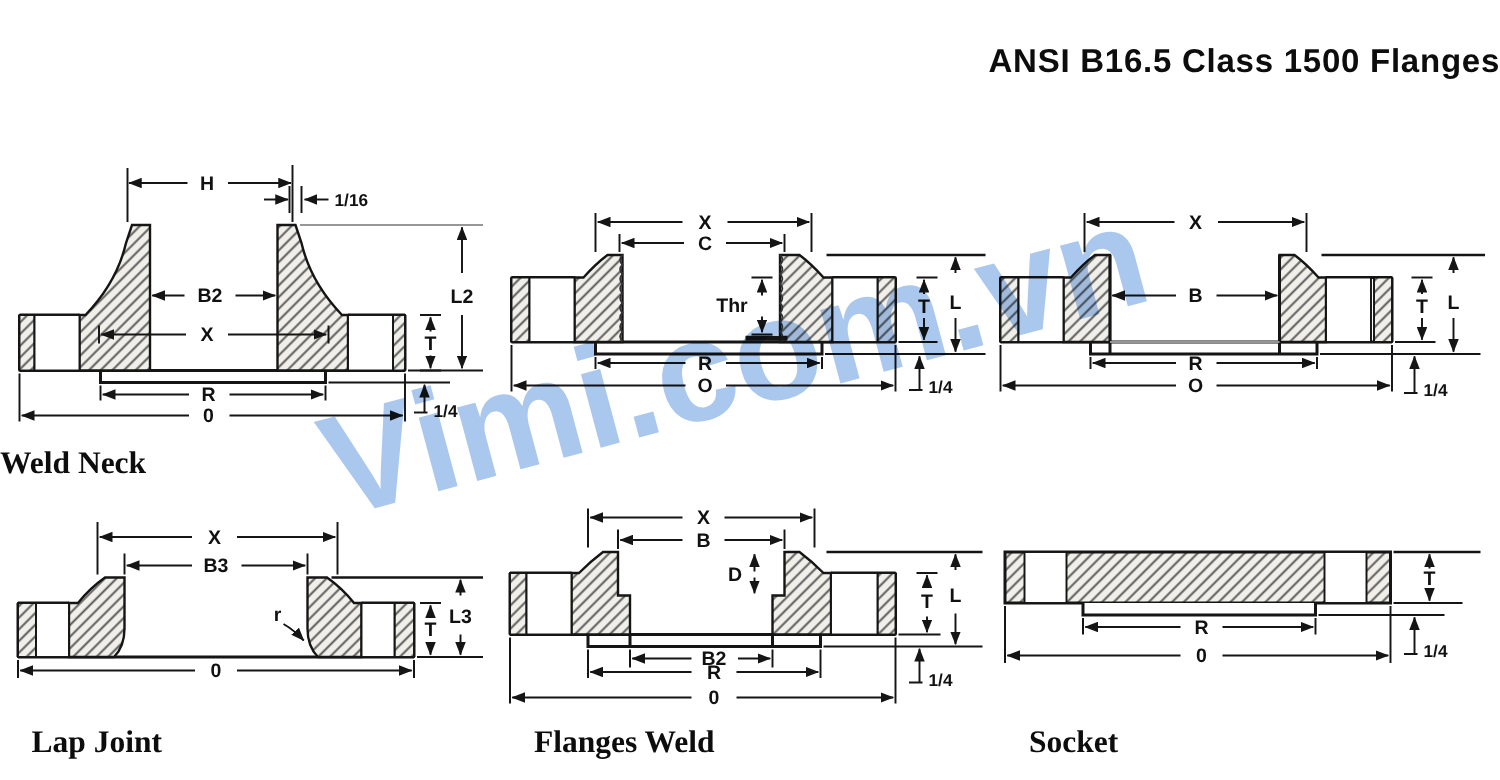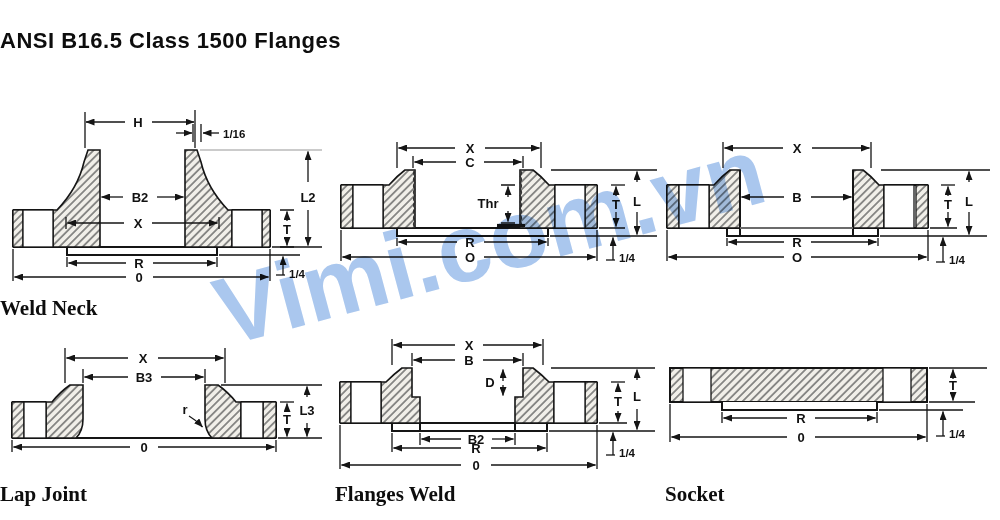--- a/index.html
+++ b/index.html
@@ -1,23 +1,23 @@
 <!DOCTYPE html>
 <html><head>
 <meta charset="utf-8">
 <style>
   html,body{margin:0;padding:0;background:#fff;}
   #stage{position:relative;width:1000px;height:520px;background:#ffffff;overflow:hidden;
          font-family:"Liberation Sans",sans-serif;}
-  .page-title{position:absolute;top:28px;left:0;width:1000px;text-align:left;
+  .page-title{position:absolute;top:28px;left:0;width:1000px;text-align:right;
     font:bold 22px "Liberation Sans",sans-serif;color:#0d0d0d;letter-spacing:0.5px;}
   .fig{position:absolute;}
   .cap{position:absolute;font:bold 21px "Liberation Serif",serif;color:#0d0d0d;}
   .cap-r1{top:296px;}
-  .cap-r2{top:482px;}
+  .cap-r2{top:482px;padding-left:21px;}
   .watermark{position:absolute;left:228px;top:258px;height:96px;line-height:96px;
     font:bold 96px "Liberation Sans",sans-serif;color:#aac7ee;white-space:nowrap;
     transform:rotate(-15deg);transform-origin:left bottom;z-index:6;
     mix-blend-mode:multiply;pointer-events:none;}
   svg text{font:bold 13px "Liberation Sans",sans-serif;fill:#111;}
   svg text.fr{font:bold 11.5px "Liberation Sans",sans-serif;}
   .ol{stroke:#151515;stroke-width:2;fill:none;}
   .th{stroke:#151515;stroke-width:1.3;fill:none;}
   .dim{stroke:#151515;stroke-width:1.3;fill:none;}
   .ref{stroke:#151515;stroke-width:1.6;fill:none;}

